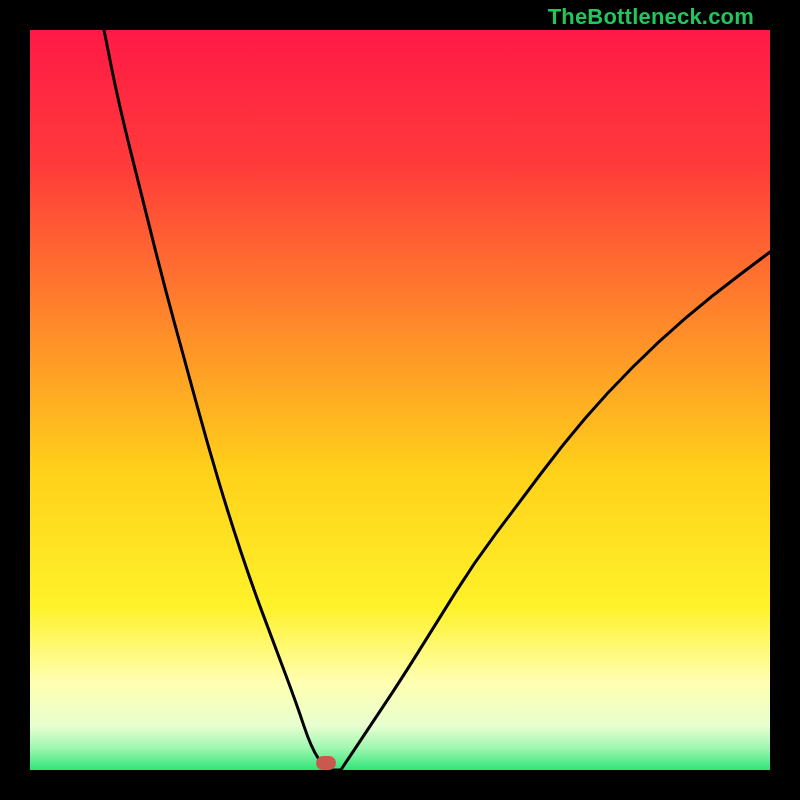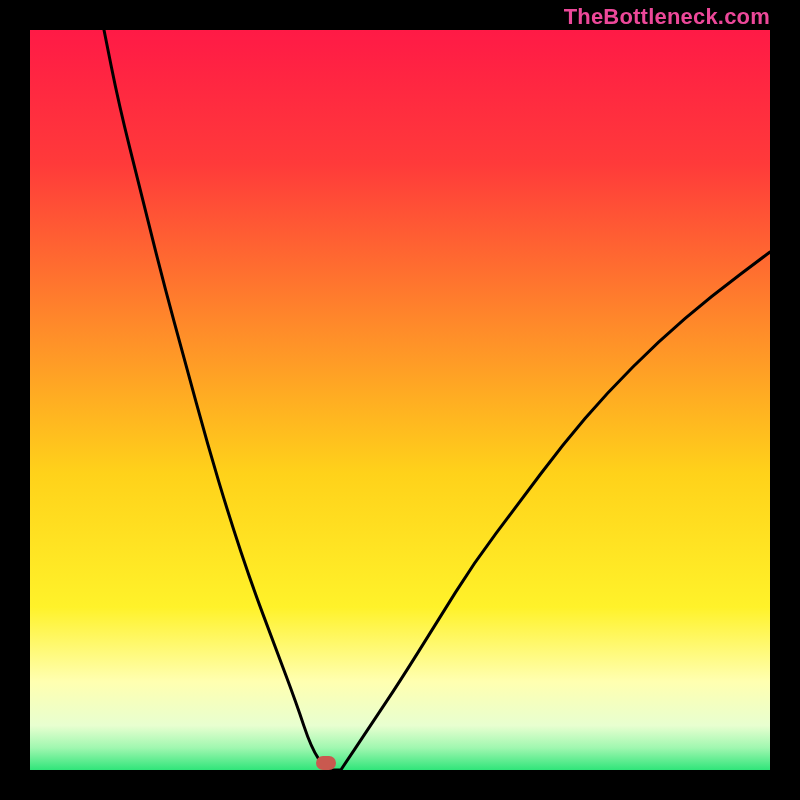--- a/index.html
+++ b/index.html
@@ -26,25 +26,25 @@
   .curve-svg {
     position: absolute;
     inset: 0;
     width: 100%;
     height: 100%;
     pointer-events: none;
   }
   .watermark {
     position: absolute;
     top: 4px;
-    right: 30px;
+    right: 46px;
     font-family: Arial, Helvetica, sans-serif;
     font-size: 22px;
     font-weight: 600;
-    color: #ec4899;
+    color: #22c55e;
     letter-spacing: 0.2px;
   }
   .marker {
     position: absolute;
     width: 20px;
     height: 14px;
     background: #c9594f;
     border-radius: 7px;
     transform: translate(-50%, -50%);
   }

